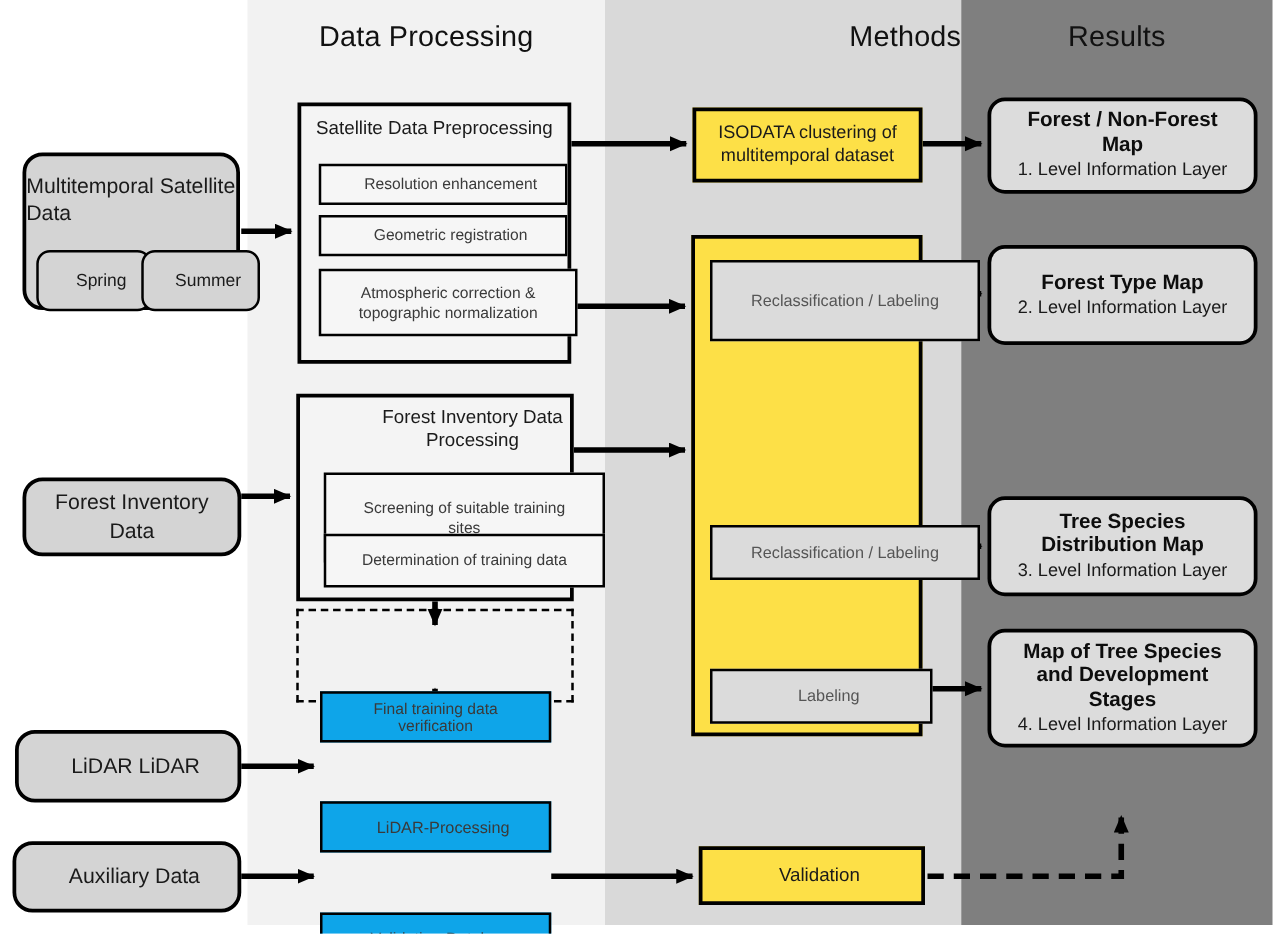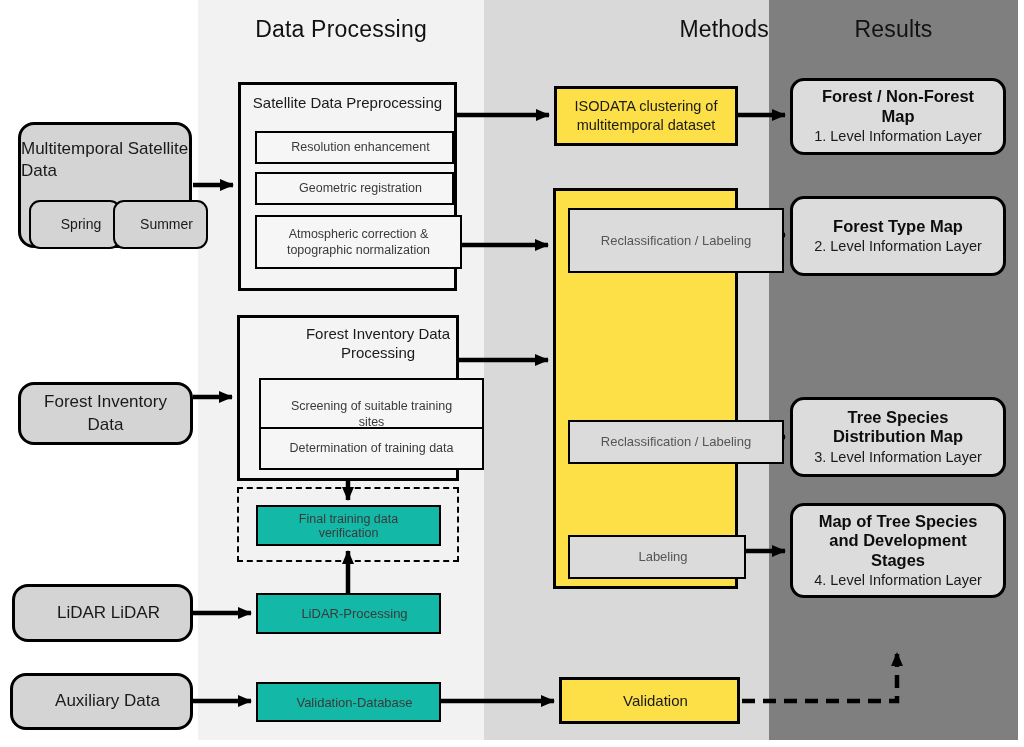--- a/index.html
+++ b/index.html
@@ -36,21 +36,21 @@
 
   
   .procouter{background:#f4f4f4;border:3px solid #000;}
   .proctitle{position:absolute;left:0;width:100%;text-align:center;font-size:15px;line-height:1.25;color:#1a1a1a;}
   .procstep{
     position:absolute;background:#f6f6f6;border:2px solid #000;
     font-size:12.5px;line-height:1.3;color:#3a3a3a;
   }
   .dashedbox{border:2px dashed #000;background:transparent;}
   .procsmall{
-    background:#14b8a6;border:2.5px solid #000;font-size:13px;color:#3a3a3a;
+    background:#0ea5e9;border:2.5px solid #000;font-size:13px;color:#3a3a3a;margin-top:48px;
   }
 
   
   .methbox{background:#fde047;border:3px solid #000;font-size:14.5px;line-height:1.3;color:#1a1a1a;}
   .sacatitle{position:absolute;left:0;width:100%;text-align:center;font-weight:bold;font-size:15px;line-height:1.3;color:#111;}
   .substep{
     position:absolute;background:#dbdbdb;border:2px solid #000;
     font-size:13px;line-height:1.35;color:#555;
   }
 

